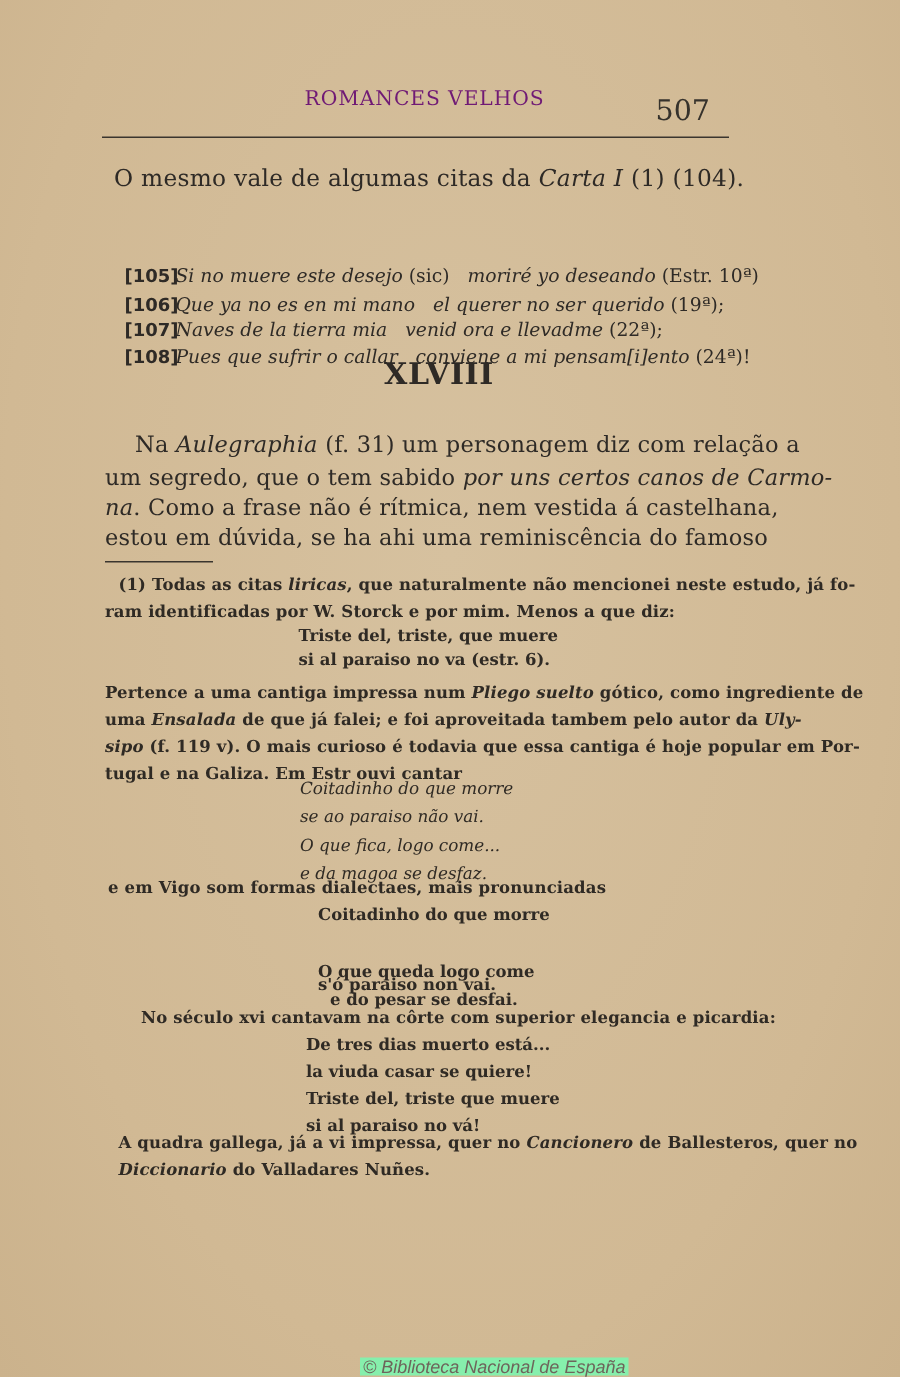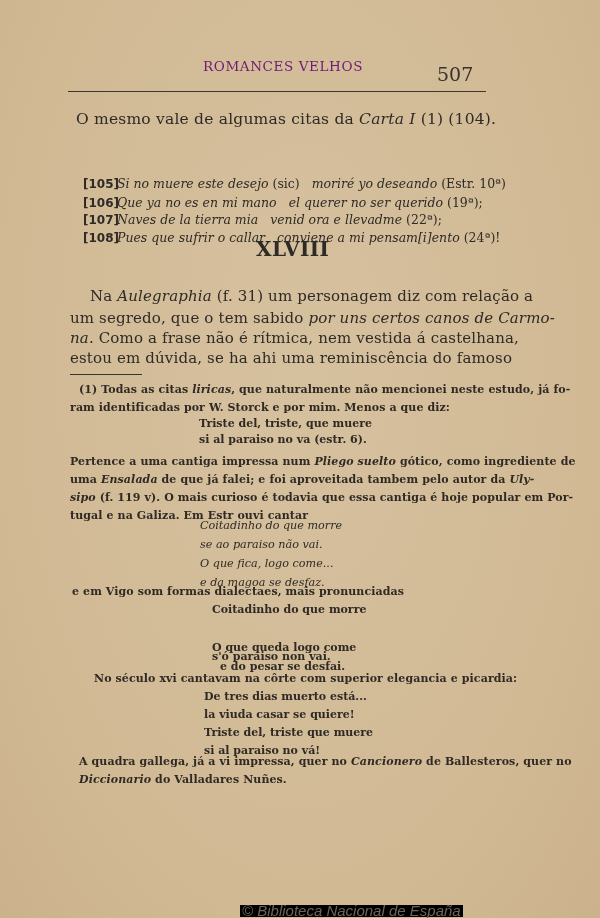--- a/index.html
+++ b/index.html
@@ -34,22 +34,22 @@
   .fn-rule { left: 70px; top: 374px; width: 72px; border-top: 1.2px solid #3a352e; }
 
   .fn { font-size: 11.6px; letter-spacing: 0.1px; color: #2f2a24; }
   .fn i { font-style: italic; }
   .fn-bold { font-weight: bold; font-size: 11px; }
   .verse { font-size: 11px; color: #2f2a24; }
   .verse-it { font-style: italic; font-size: 11.2px; color: #2f2a24; }
 
   .watermark {
     left: 240px; top: 905px; font-family: "Liberation Sans", sans-serif;
-    font-style: italic; font-size: 15px; color: #6d655b;
-    background: #000000; padding: 0 2px; line-height: 12px;
+    font-style: italic; font-size: 12px; color: #6d655b;
+    background: #86efac; padding: 0 2px; line-height: 12px;
   }
 </style>
 </head>
 <body>
 
 <div class="abs header"></div>
 <div class="abs running-title">ROMANCES VELHOS</div>
 <div class="abs page-number">507</div>
 <div class="abs header-rule"></div>
 

